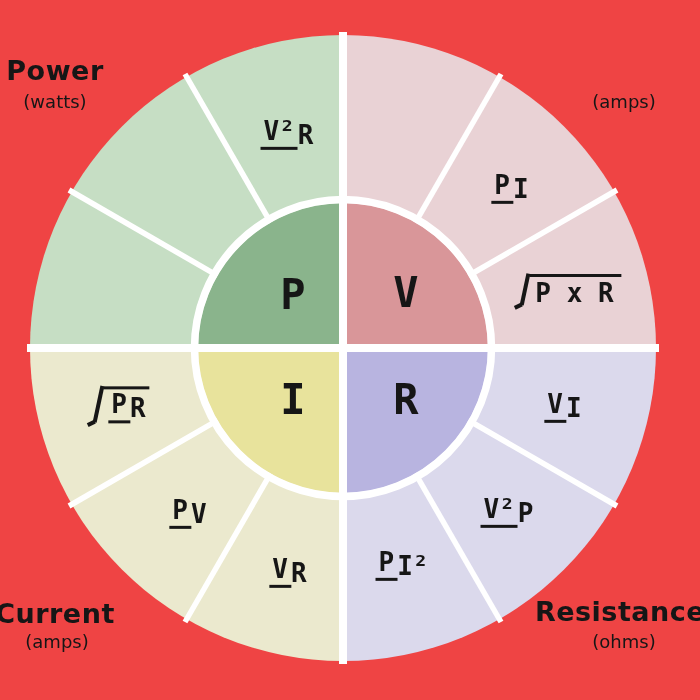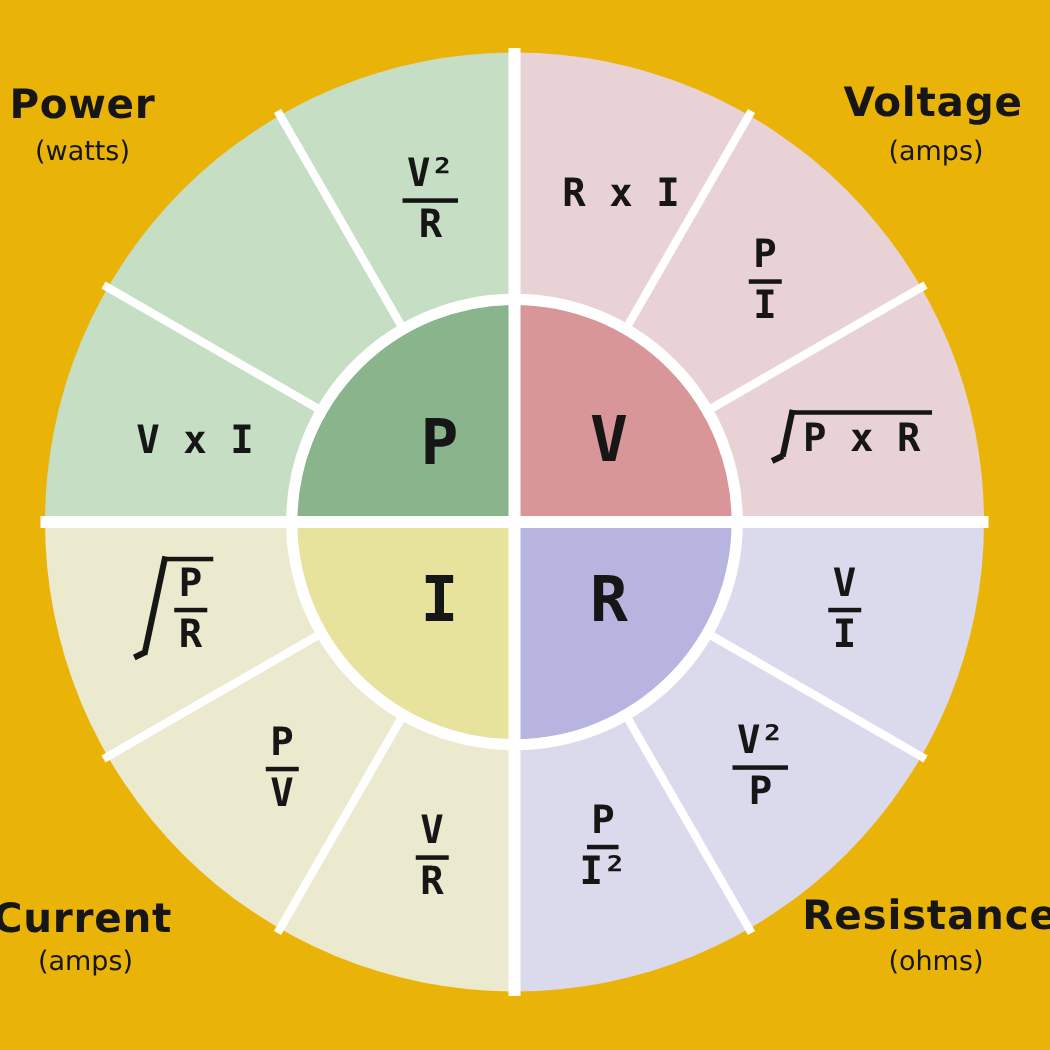--- a/index.html
+++ b/index.html
@@ -1,35 +1,35 @@
 <!DOCTYPE html>
 <html><head>
 <meta charset="utf-8">
 <style>
   html,body{margin:0;padding:0;background:#fff;}
-  .stage{position:relative;width:700px;height:700px;background:#eab308;overflow:hidden;
+  .stage{position:relative;width:700px;height:700px;background:#ef4444;overflow:hidden;
          font-family:"DejaVu Sans", sans-serif;color:#161616;}
   .wheel-svg{position:absolute;left:0;top:0;}
 
   .corner-title{position:absolute;transform:translate(-50%,-50%);
     font-family:"DejaVu Sans", sans-serif;font-weight:700;font-size:27px;
     letter-spacing:.5px;white-space:nowrap;}
   .corner-unit{position:absolute;transform:translate(-50%,-50%);
     font-family:"DejaVu Sans", sans-serif;font-weight:400;font-size:18px;
     white-space:nowrap;}
 
   .symbol{position:absolute;transform:translate(-50%,-50%);
     font-family:"DejaVu Sans Mono", monospace;font-weight:700;font-size:42px;
     line-height:1;white-space:nowrap;}
 
   .formula{position:absolute;transform:translate(-50%,-50%);
     font-family:"DejaVu Sans Mono", monospace;font-weight:700;font-size:26px;
     line-height:1;white-space:nowrap;}
 
-  .frac{display:inline-flex;flex-direction:column;align-items:center;line-height:1.05;justify-content:space-between;}
+  .frac{display:inline-flex;flex-direction:row;align-items:center;line-height:1.05;justify-content:space-between;}
   .frac .num{border-bottom:3.5px solid #161616;padding:0 3px 2px;}
   .frac .den{padding-top:2px;}
 
   .sqrt{display:inline-flex;align-items:flex-start;}
   .sqrt .tail{position:relative;width:13px;align-self:stretch;}
   .sqrt .tail .bar{position:absolute;top:0;right:0;width:3.5px;height:100%;
     background:#161616;transform-origin:top right;transform:rotate(12deg);}
   .sqrt .tail .bar::after{content:"";position:absolute;left:-5px;bottom:0;width:8px;height:3.5px;
     background:#161616;transform-origin:bottom right;transform:rotate(-38deg);}
   .sqrt .sqrt-body{border-top:3.5px solid #161616;padding:3px 8px 0 6px;}
@@ -67,43 +67,40 @@
 
     <g stroke="#ffffff" stroke-width="8">
       <line x1="343" y1="32" x2="343" y2="664"></line>
       <line x1="27" y1="348" x2="659" y2="348"></line>
     </g>
   </svg>
 
   <div class="corner-title" style="left:55px;top:70px">Power</div>
   <div class="corner-unit" style="left:55px;top:101px">(watts)</div>
 
-  <div class="corner-title" style="left:622px;top:69px">Voltage</div>
   <div class="corner-unit" style="left:624px;top:101px">(amps)</div>
 
   <div class="corner-title" style="left:55px;top:613px">Current</div>
   <div class="corner-unit" style="left:57px;top:641px">(amps)</div>
 
   <div class="corner-title" style="left:620px;top:611px">Resistance</div>
   <div class="corner-unit" style="left:624px;top:641px">(ohms)</div>
 
   <div class="symbol" style="left:293px;top:295px">P</div>
   <div class="symbol" style="left:406px;top:293px">V</div>
   <div class="symbol" style="left:293px;top:400px">I</div>
   <div class="symbol" style="left:406px;top:400px">R</div>
 
   <div class="formula" style="left:287px;top:134px">
     <span class="frac">
       <span class="num">V²</span>
       <span class="den">R</span>
     </span>
   </div>
-  <div class="formula" style="left:130px;top:294px">V x I</div>
 
-  <div class="formula" style="left:414px;top:129px">R x I</div>
   <div class="formula" style="left:510px;top:188px">
     <span class="frac">
       <span class="num">P</span>
       <span class="den">I</span>
     </span>
   </div>
   <div class="formula" style="left:569px;top:292px">
     <span class="sqrt">
       <span class="tail">
           <span class="bar"></span>

